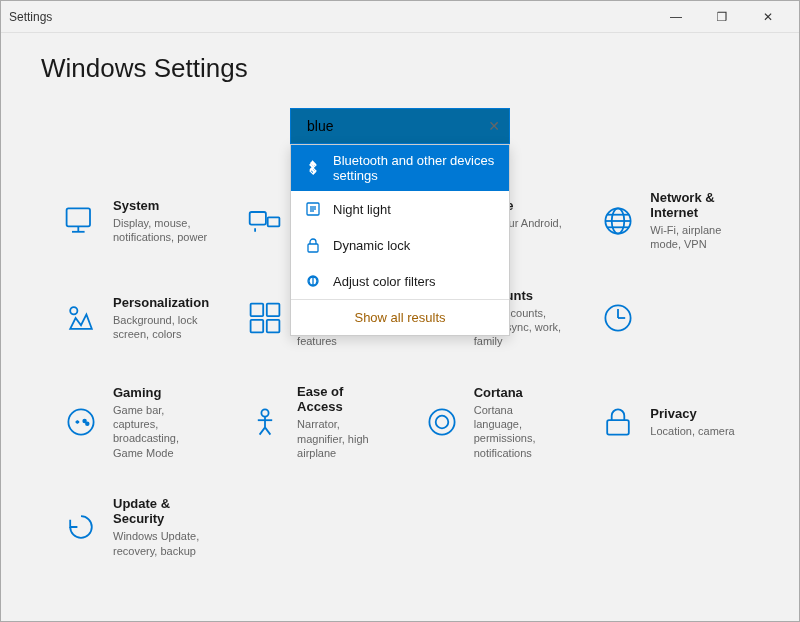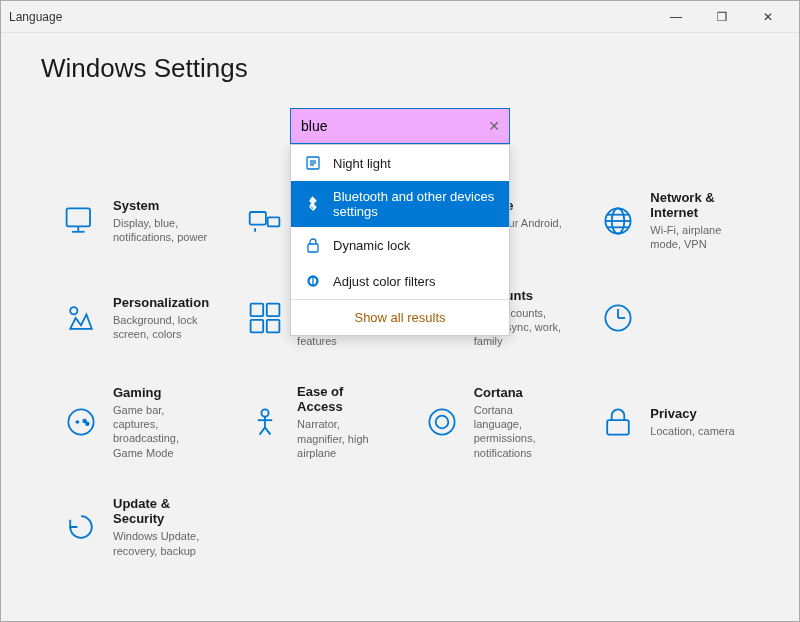--- a/index.html
+++ b/index.html
@@ -60,24 +60,24 @@
       z-index: 10;
     }
     .search-wrapper {
       position: relative;
       width: 220px;
     }
     .search-input {
       width: 100%;
       height: 36px;
       border: 1px solid #0078d4;
-      padding: 0 30px 0 10px;
+      padding: 0 30px 0 16px;
       font-size: 14px;
       outline: none;
-      background: #f0abfc;
+      background: #0369a1;
     }
     .search-clear-btn {
       position: absolute;
       right: 6px;
       top: 50%;
       transform: translateY(-50%);
       background: none;
       border: none;
       cursor: pointer;
       font-size: 14px;
@@ -161,56 +161,56 @@
     .settings-desc {
       font-size: 11px;
       color: #666;
       line-height: 1.3;
     }
   </style>
 </head>
 <body>
 
 <div class="title-bar">
-  <span class="title-bar-left">Language</span>
+  <span class="title-bar-left">Settings</span>
   <div class="title-bar-controls">
     <button class="title-bar-btn">—</button>
     <button class="title-bar-btn">❐</button>
     <button class="title-bar-btn close">✕</button>
   </div>
 </div>
 
 <div class="main-content">
   <h1 class="page-title">Windows Settings</h1>
 
   <div class="search-container">
     <div class="search-wrapper">
       <input class="search-input" type="text" value="blue" style="">
       <button class="search-clear-btn">✕</button>
       <div class="dropdown">
+        <div class="dropdown-item active">
+          <span class="item-icon">
+            <svg viewBox="0 0 16 16" width="16" height="16" fill="currentColor">
+              <path d="M8 1l3 3-3 3v-6zm0 14l3-3-3-3v6zm0-9l-3-3 3-3m0 6l-3 3 3 3"></path>
+              <path d="M5 4l3 3-3 3M5 4l3 3-3 3" stroke="currentColor" stroke-width="1.5" fill="none"></path>
+              <path d="M8 2L11 5 8 8 5 5 8 2zM8 8L11 11 8 14 5 11 8 8z" stroke="currentColor" stroke-width="1.2" fill="none"></path>
+            </svg>
+          </span>
+          <span>Bluetooth and other devices settings</span>
+        </div>
         <div class="dropdown-item">
           <span class="item-icon">
             <svg viewBox="0 0 16 16" width="16" height="16" fill="none" stroke="#0078d4" stroke-width="1.3">
               <rect x="2" y="2" width="12" height="12" rx="1"></rect>
               <line x1="5" y1="6" x2="11" y2="6"></line>
               <line x1="5" y1="8" x2="11" y2="8"></line>
               <line x1="5" y1="10" x2="9" y2="10"></line>
             </svg>
           </span>
           <span>Night light</span>
-        </div>
-        <div class="dropdown-item active">
-          <span class="item-icon">
-            <svg viewBox="0 0 16 16" width="16" height="16" fill="currentColor">
-              <path d="M8 1l3 3-3 3v-6zm0 14l3-3-3-3v6zm0-9l-3-3 3-3m0 6l-3 3 3 3"></path>
-              <path d="M5 4l3 3-3 3M5 4l3 3-3 3" stroke="currentColor" stroke-width="1.5" fill="none"></path>
-              <path d="M8 2L11 5 8 8 5 5 8 2zM8 8L11 11 8 14 5 11 8 8z" stroke="currentColor" stroke-width="1.2" fill="none"></path>
-            </svg>
-          </span>
-          <span>Bluetooth and other devices settings</span>
         </div>
         <div class="dropdown-item">
           <span class="item-icon">
             <svg viewBox="0 0 16 16" width="16" height="16" fill="none" stroke="#0078d4" stroke-width="1.3">
               <rect x="3" y="7" width="10" height="8" rx="1"></rect>
               <path d="M5,7 V5 A3,3 0 0,1 11,5 V7"></path>
             </svg>
           </span>
           <span>Dynamic lock</span>
         </div>
@@ -234,21 +234,21 @@
     <div class="settings-item">
       <div class="settings-icon">
         <svg viewBox="0 0 40 40" fill="none" stroke="#0078d4" stroke-width="2">
           <rect x="4" y="6" width="26" height="20" rx="2"></rect>
           <line x1="10" y1="32" x2="24" y2="32"></line>
           <line x1="17" y1="26" x2="17" y2="32"></line>
         </svg>
       </div>
       <div class="settings-text">
         <div class="settings-title">System</div>
-        <div class="settings-desc">Display, blue, notifications, power</div>
+        <div class="settings-desc">Display, mouse, notifications, power</div>
       </div>
     </div>
 
     <div class="settings-item">
       <div class="settings-icon">
         <svg viewBox="0 0 40 40" fill="none" stroke="#0078d4" stroke-width="2">
           <rect x="3" y="10" width="18" height="14" rx="2"></rect>
           <rect x="23" y="16" width="13" height="10" rx="1"></rect>
           <line x1="9" y1="28" x2="9" y2="32"></line>
         </svg>

